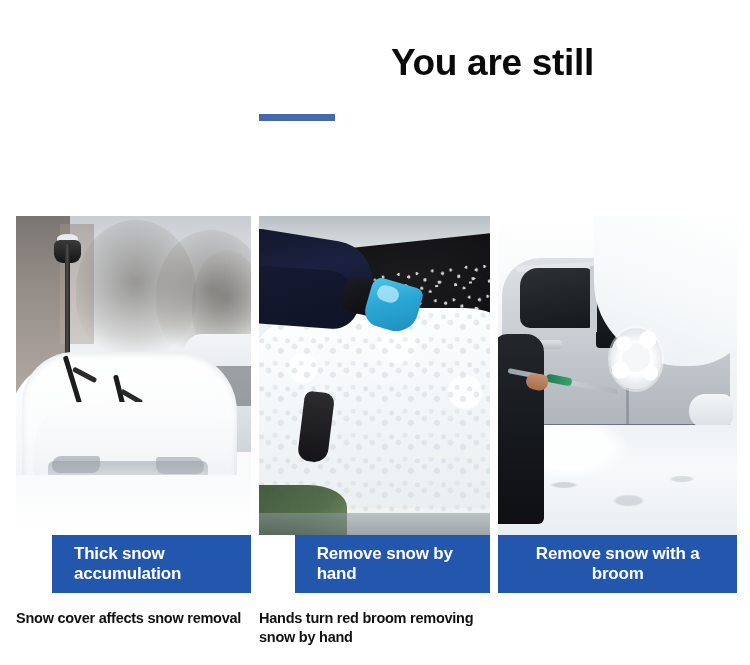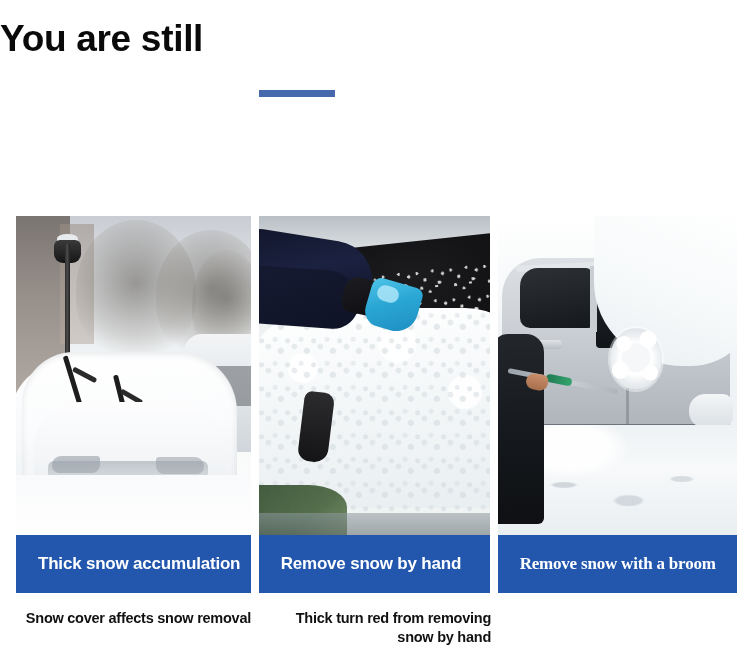--- a/index.html
+++ b/index.html
@@ -10,22 +10,22 @@
     height: 665px;
     background: #ffffff;
     font-family: "Liberation Sans", sans-serif;
     overflow: hidden;
     position: relative;
   }
 
   
   .header {
     width: 594px;
-    padding-top: 20px;
-    text-align: left;
+    padding-top: 44px;
+    text-align: right;
   }
   .headline {
     font-size: 37px;
     font-weight: bold;
     color: #0a0a0a;
     letter-spacing: -0.3px;
     line-height: 1.05;
   }
   .subhead {
     margin-top: 26px;
@@ -387,35 +387,35 @@
     height: 58px;
     background: #2357ae;
     display: flex;
     align-items: center;
     color: #ffffff;
     font-weight: bold;
     font-size: 17px;
     letter-spacing: -0.2px;
     line-height: 1.18;
   }
-  .capbar.left  { justify-content: flex-start; padding-left: 22px; text-align: left; }
-  .capbar.ctr   { justify-content: center; text-align: center; padding: 0 12px; font-family: Liberation Serif, serif; }
+  .capbar.left  { justify-content: flex-start; padding-left: 22px; text-align: left; margin-left: 36px; }
+  .capbar.ctr   { justify-content: center; text-align: center; padding: 0 12px; }
 
   
   .subcaps {
     position: absolute;
     top: 609px;
     left: 16px;
     width: 721px;
     display: flex;
     gap: 8px;
   }
   .subcap {
     width: 235px;
-    text-align: right;
+    text-align: left;
     font-size: 14.5px;
     font-weight: bold;
     color: #111111;
     line-height: 1.32;
     letter-spacing: -0.25px;
   }
   .subcap.s2 { width: 232px; }
   .subcap.s3 { width: 239px; }
 </style>
 </head>
@@ -509,14 +509,14 @@
     </div>
     <div class="capbar ctr">
       <span>Remove snow with a broom</span>
     </div>
   </div>
 
 </div>
 
 <div class="subcaps">
   <div class="subcap s1">Snow cover affects snow removal</div>
-  <div class="subcap s2">Thick turn red from removing snow by hand</div>
+  <div class="subcap s2">Hands turn red broom removing snow by hand</div>
 </div>
 
 </body></html>

